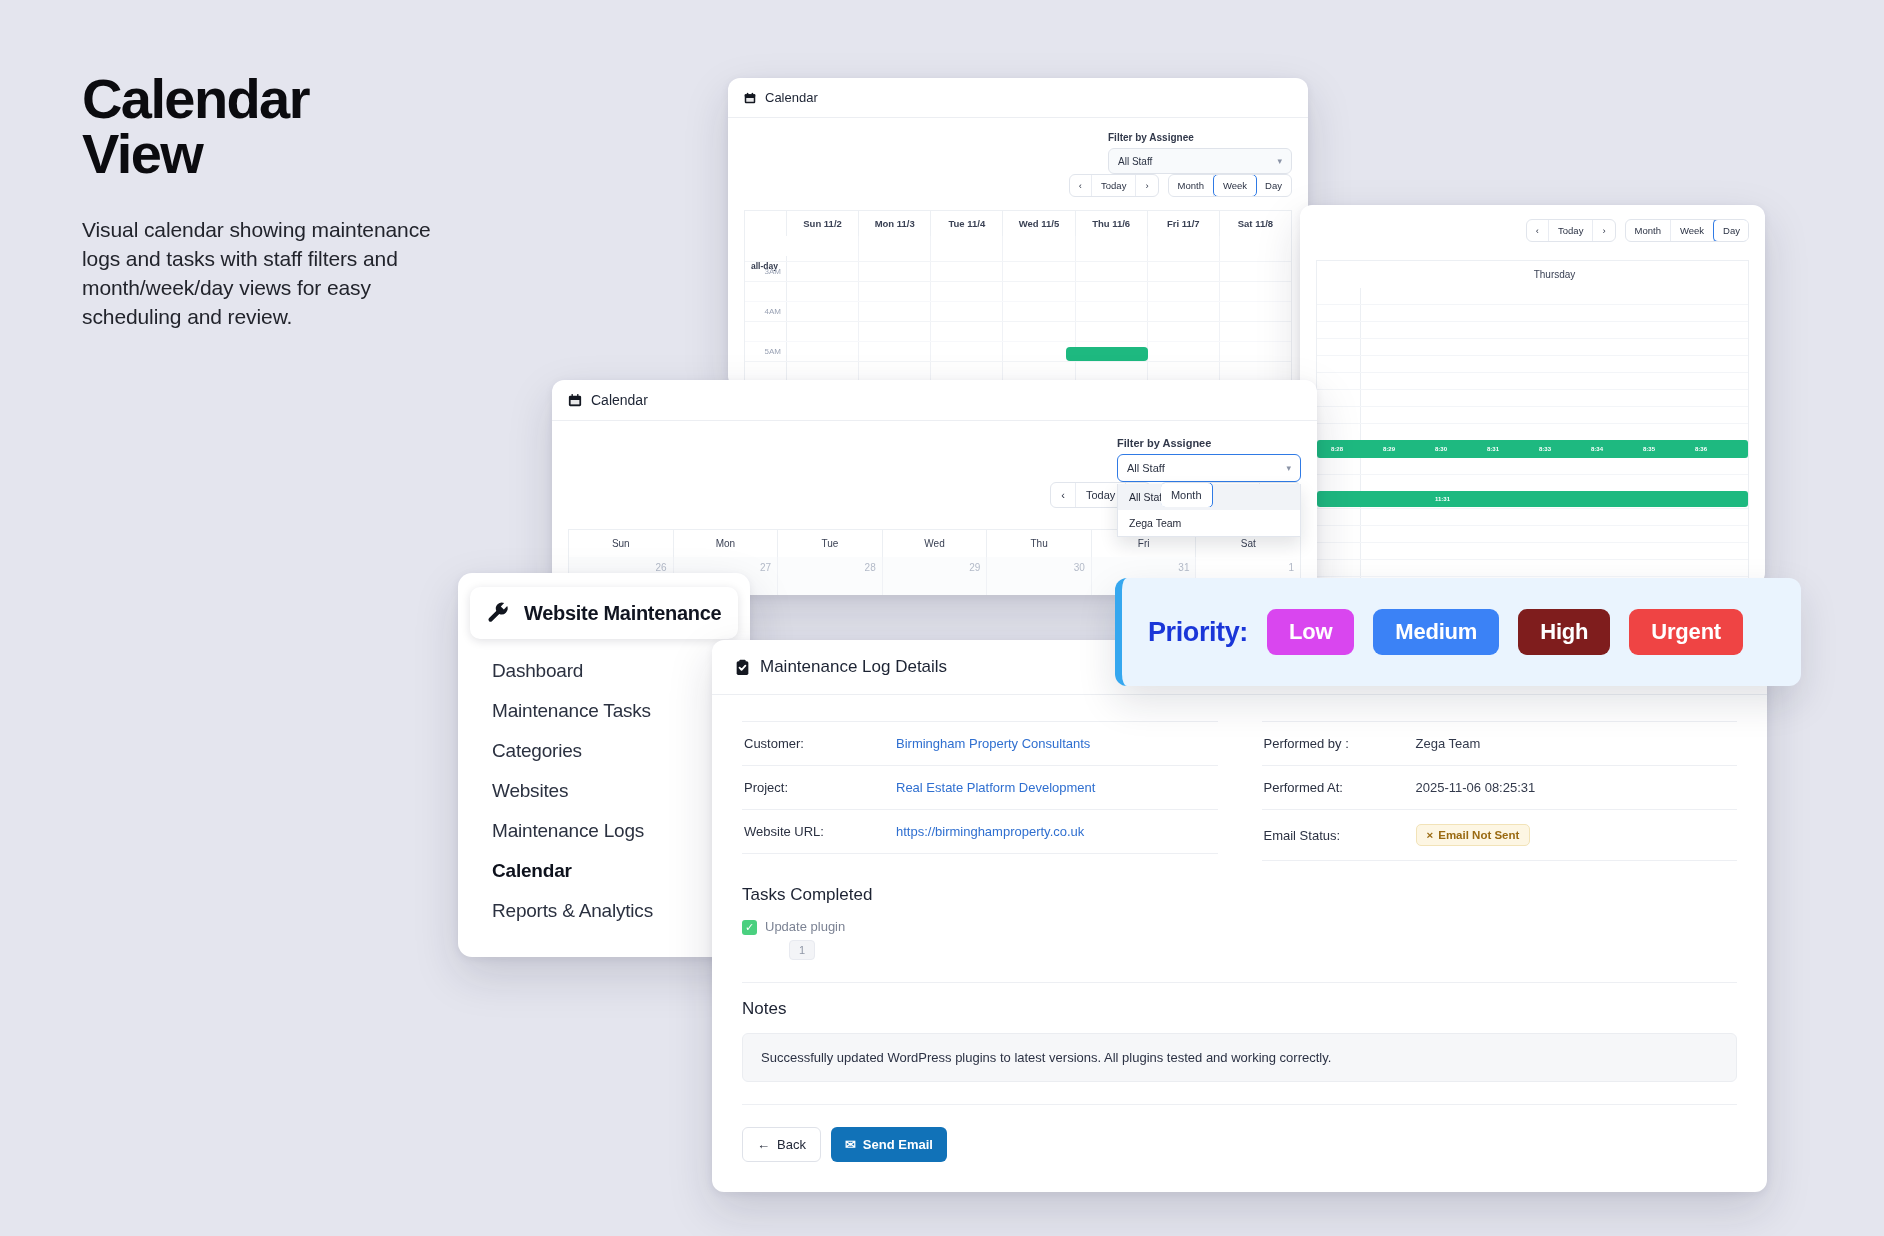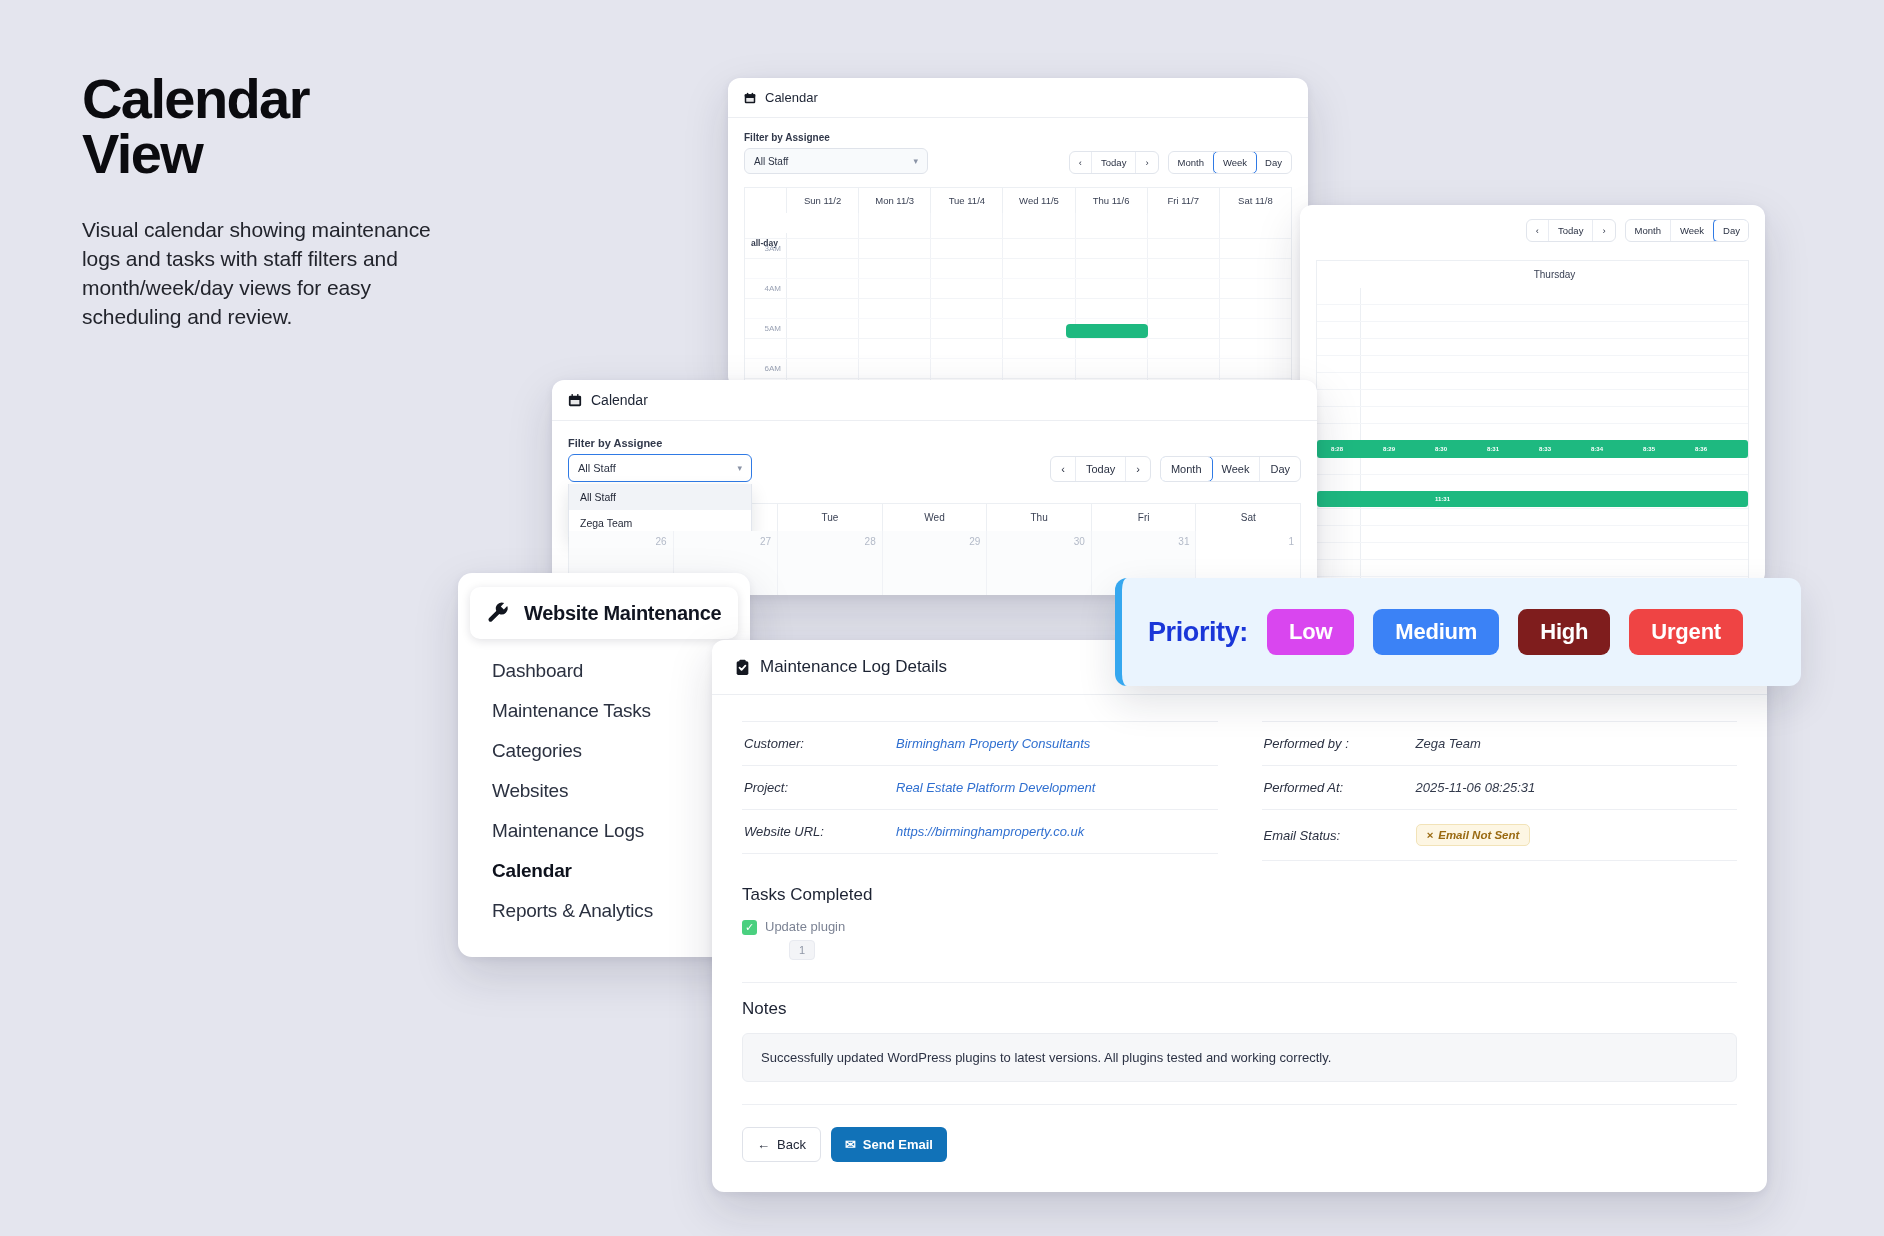--- a/index.html
+++ b/index.html
@@ -30,21 +30,21 @@
   }
   .card-head {
     display: flex; align-items: center; gap: 9px;
     padding: 12px 16px; border-bottom: 1px solid #eceef2;
   }
   .card-head .ttl { font-size: 13px; color: #1c2333; font-weight: 500; }
   .ico { display: inline-flex; }
 
   
   .cal-body { padding: 14px 16px 0 16px; }
-  .toolrow { display: flex; align-items: flex-end; justify-content: space-between; }
+  .toolrow { display: flex; align-items: flex-end; justify-content: flex-end; flex-direction: column; }
   .filter-label { font-size: 10px; color: #31384a; font-weight: 600; margin-bottom: 5px; }
   .select {
     width: 184px; height: 26px; border: 1px solid #dfe3ea; border-radius: 6px;
     background: #f8fafc; display: flex; align-items: center; justify-content: space-between;
     padding: 0 9px; font-size: 10px; color: #2c3344;
   }
   .select.focused { border: 1.6px solid #2f7ae5; background: #fff; }
   .chev { color: #8a93a6; font-size: 9px; }
 
   .btns { display: flex; gap: 9px; align-items: center; }
@@ -69,21 +69,21 @@
     box-shadow: 0 8px 18px rgba(20,24,40,.12);
   }
   .dd div { font-size: 10.5px; padding: 7px 11px; color: #1f2433; font-weight: 500; }
   .dd div.sel { background: #f1f3f7; }
 
   
   .grid-head { display: flex; border: 1px solid #eceff3; border-bottom: none; }
   .grid-head .gut { width: 42px; border-right: 1px solid #eceff3; }
   .grid-head .dh {
     flex: 1; text-align: center; font-size: 9.5px; color: #3b4255;
-    padding: 7px 0; border-right: 1px solid #eceff3;
+    padding: 7px 0; border-right: 1px solid #eceff3; font-weight: bold;
   }
   .grid-head .dh:last-child { border-right: none; }
 
   .grid-rows { border: 1px solid #eceff3; border-top: none; }
   .grow { display: flex; height: 20px; border-bottom: 1px solid #f2f4f7; }
   .grow .gut {
     width: 42px; border-right: 1px solid #eceff3; font-size: 8px; color: #9aa2b4;
     text-align: right; padding-right: 5px; line-height: 20px;
   }
   .grow .gut.allday { font-size: 8.5px; color: #333a4d; font-weight: 700; text-align: left; padding-left: 6px; margin-top: 20px; }
@@ -156,21 +156,21 @@
     padding: 10px 22px; letter-spacing: -0.2px;
   }
 
   
   #details { left: 712px; top: 640px; width: 1055px; border-radius: 12px; }
   #details .card-head .ttl { font-size: 17px; }
   .dtl-body { padding: 26px 30px 8px; display: flex; gap: 44px; }
   .dcol { flex: 1; }
   .drow {
     display: flex; align-items: center; padding: 14px 2px;
-    border-bottom: 1px solid #edeff3; font-size: 13px; font-style: italic;
+    border-bottom: 1px solid #edeff3; font-size: 13px;
   }
   .drow:first-child { border-top: 1px solid #edeff3; }
   .drow .k { width: 152px; color: #2b3142; flex: none; }
   .drow .v { color: #333a4c; }
   .drow .v.link { color: #2f6fd0; }
   .chipw {
     background: #fdf6e3; border: 1px solid #f2e3b8; color: #9a6a12;
     border-radius: 5px; padding: 4px 10px; font-size: 11.5px; font-weight: 700;
     display: inline-flex; align-items: center; gap: 5px;
   }

